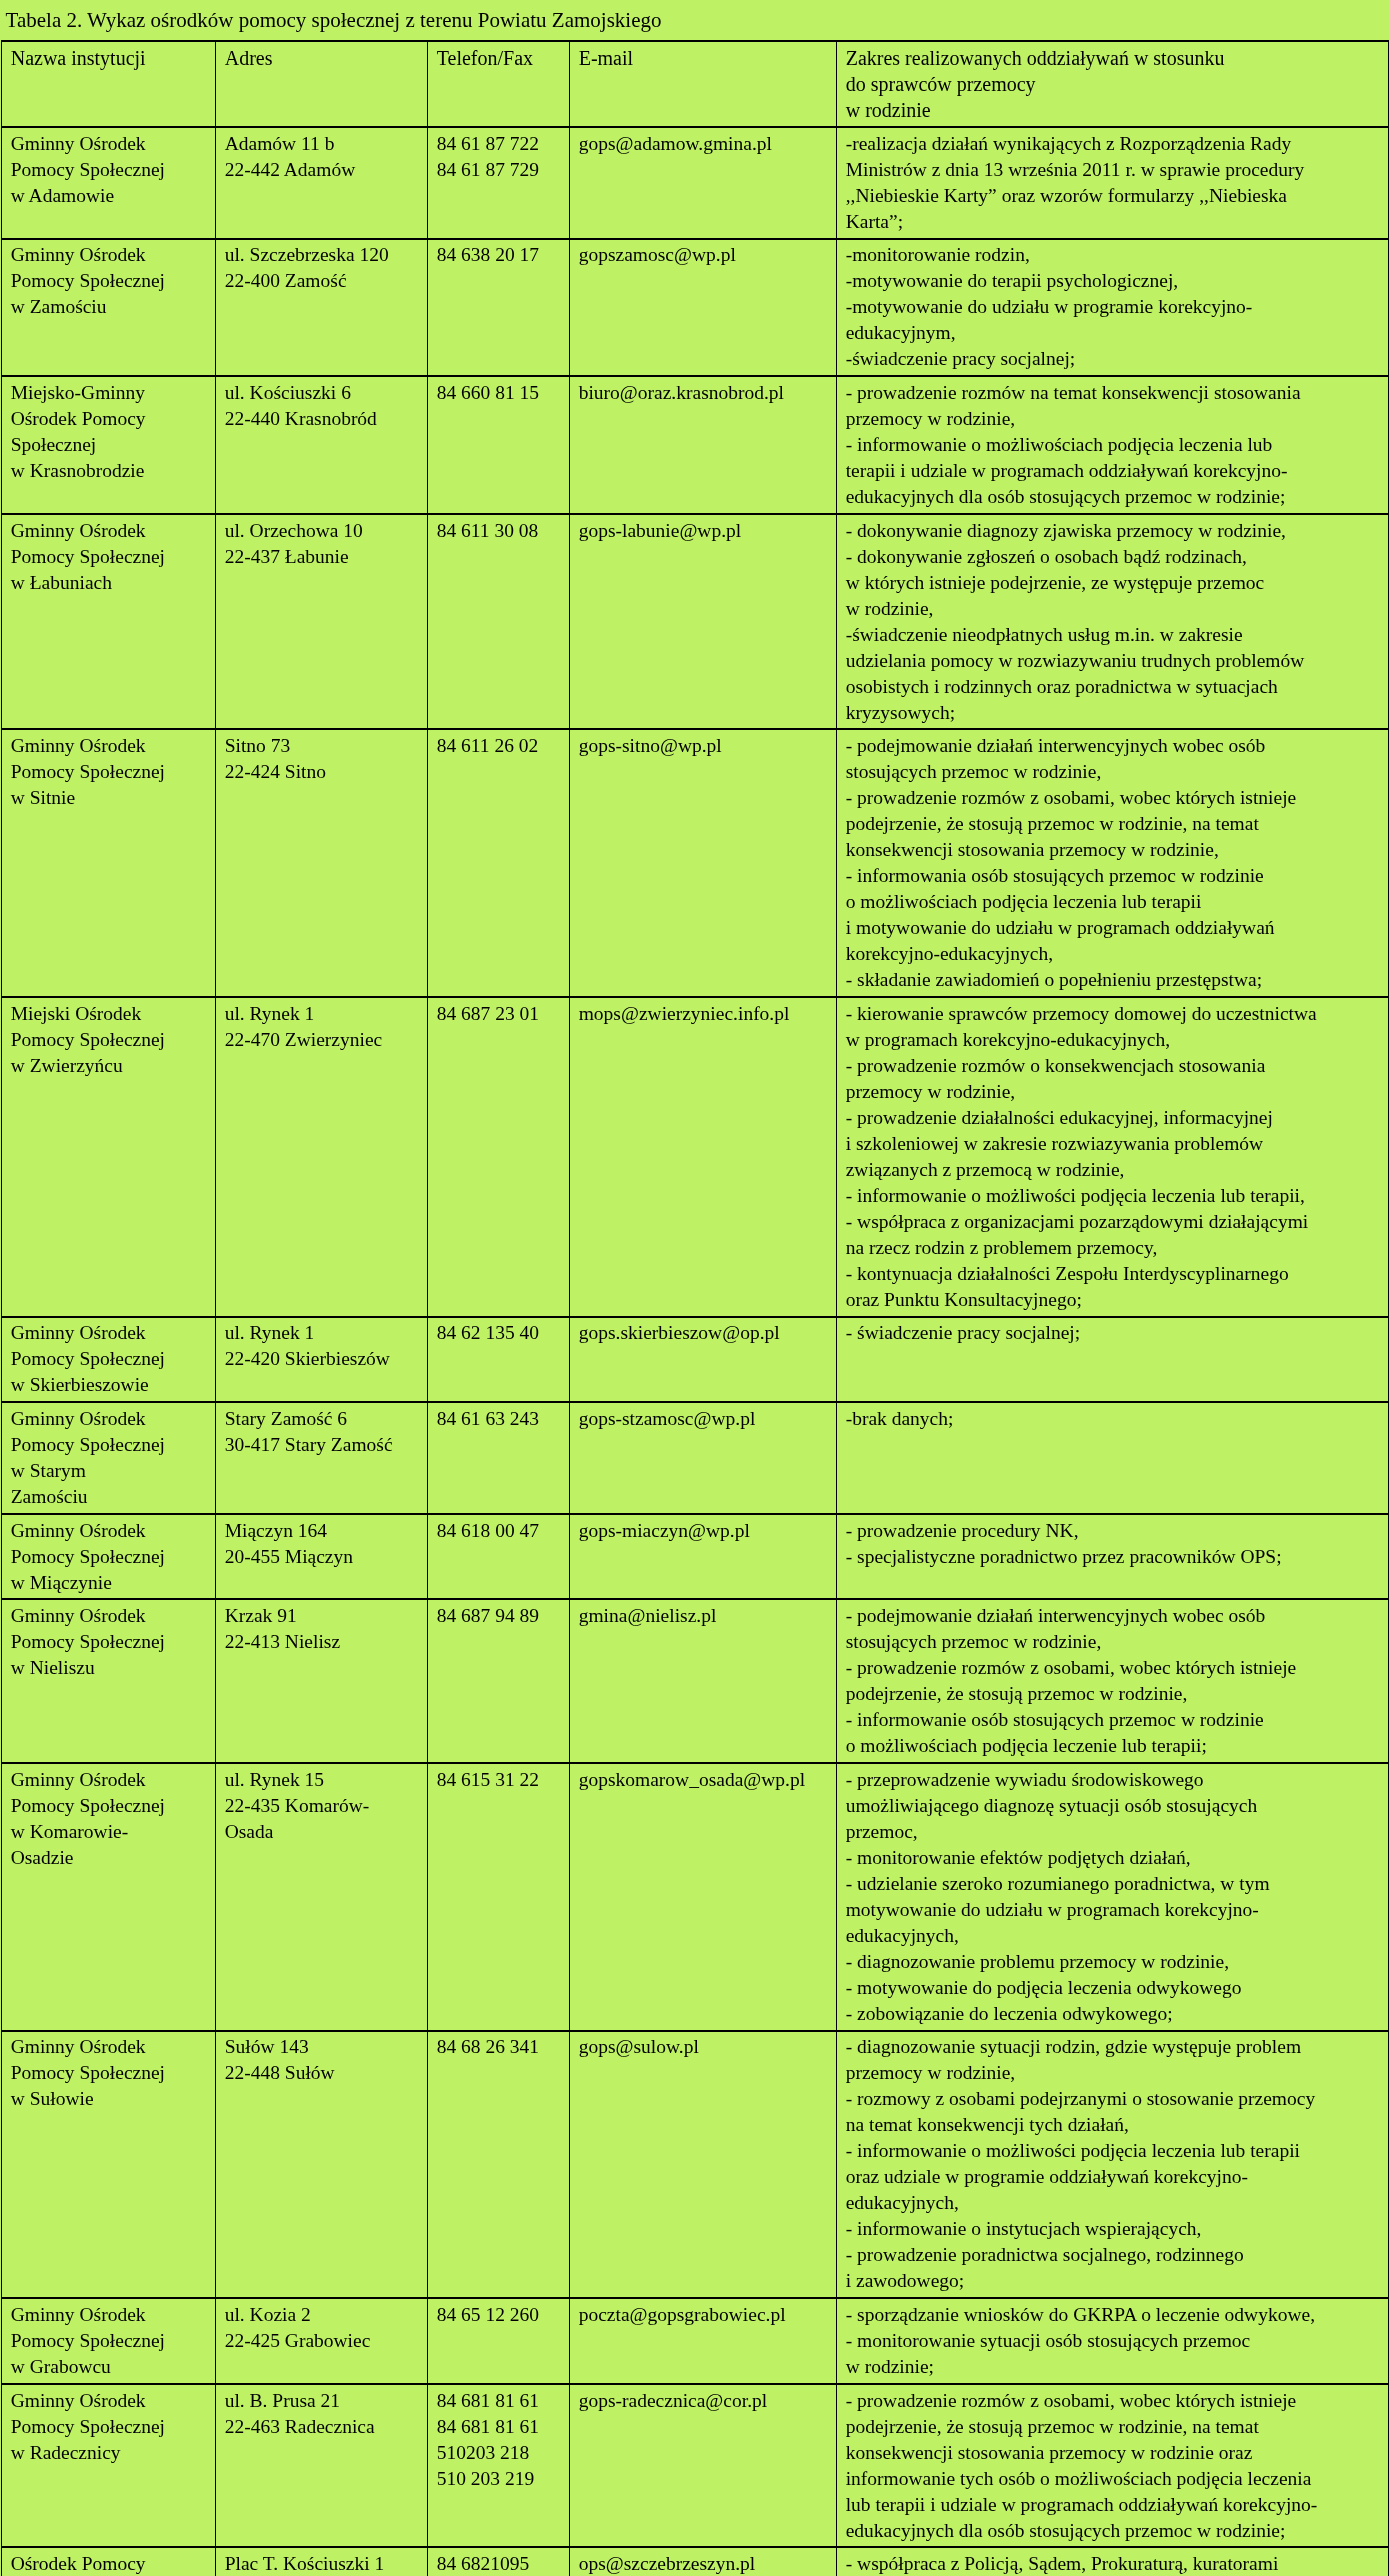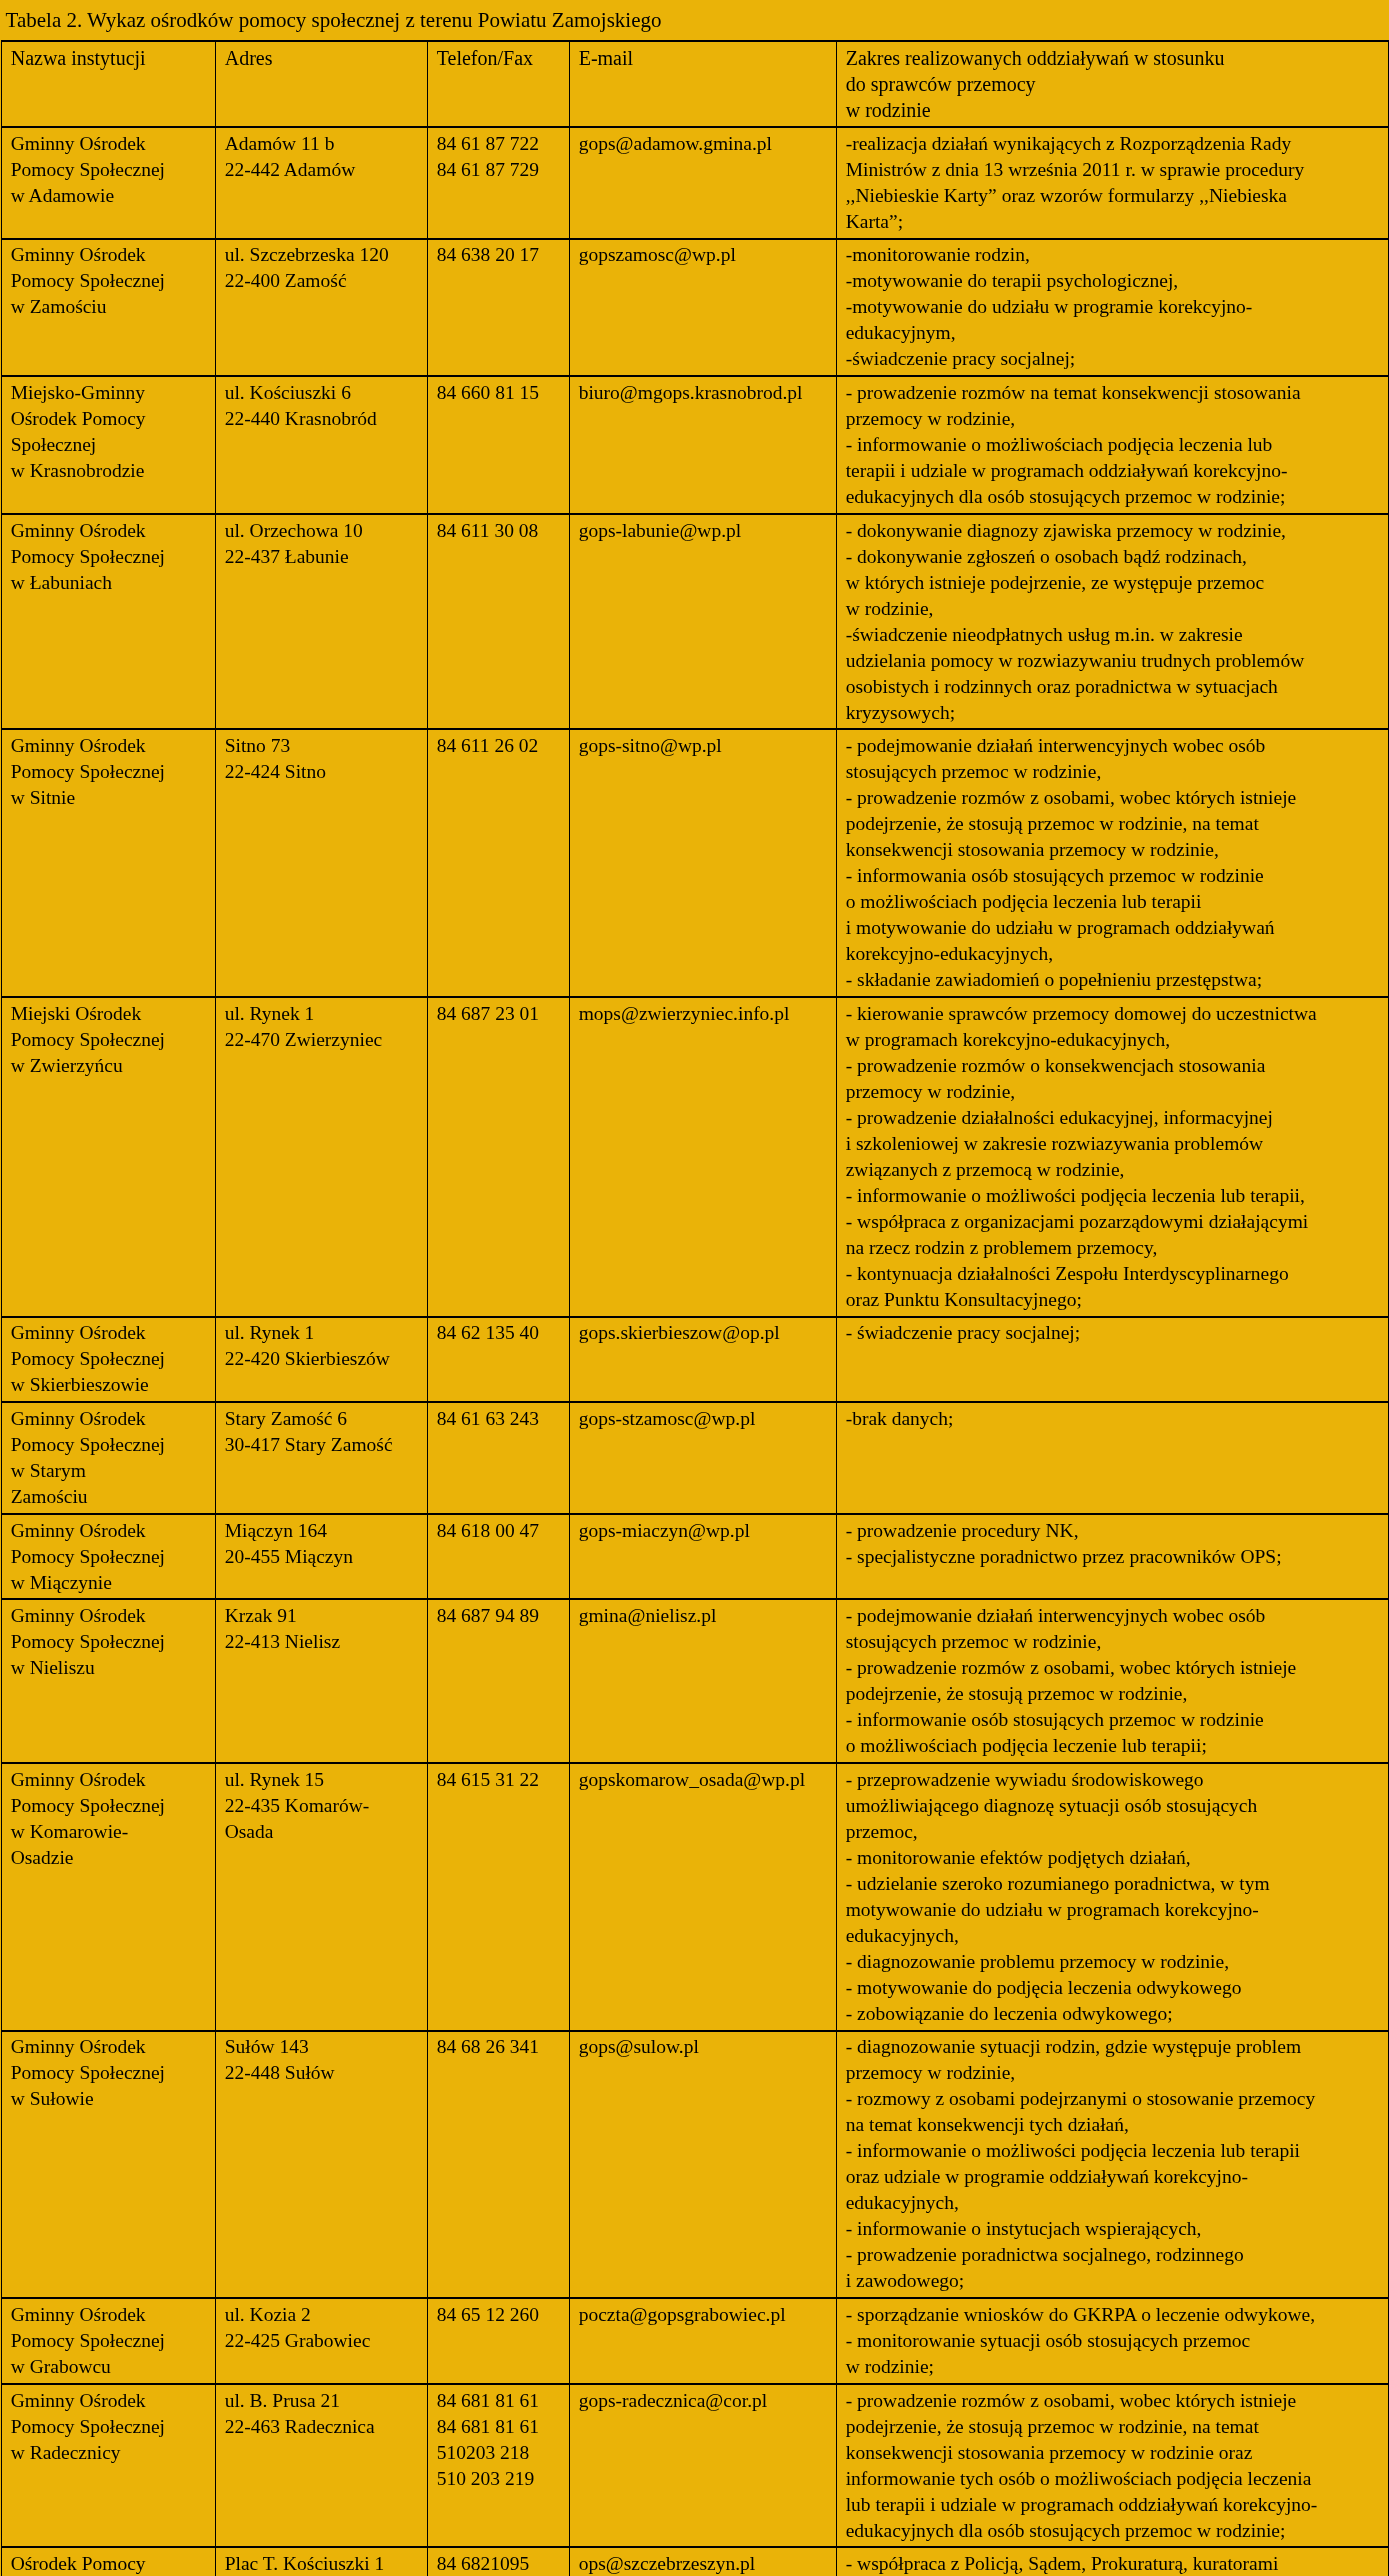--- a/index.html
+++ b/index.html
@@ -5,21 +5,21 @@
   html, body {
     margin: 0;
     padding: 0;
     background: #ffffff;
     color: #000000;
     font-family: "Liberation Serif", "DejaVu Serif", serif;
   }
   .page {
     width: 1390px;
     height: 2576px;
-    background: #eab308;
+    background: #bef264;
     box-sizing: border-box;
     overflow: hidden;
   }
   .doc-title {
     font-size: 21px;
     font-weight: normal;
     margin: 0;
     padding: 7px 0 0 5.6px;
     line-height: 26.4px;
     white-space: pre-line;
@@ -128,21 +128,21 @@
 -świadczenie pracy socjalnej;</td>
   </tr>
         <tr>
     <td>Miejsko-Gminny
 Ośrodek Pomocy
 Społecznej
 w Krasnobrodzie</td>
     <td>ul. Kościuszki 6
 22-440 Krasnobród</td>
     <td>84 660 81 15</td>
-    <td>biuro@mgops.krasnobrod.pl</td>
+    <td>biuro@oraz.krasnobrod.pl</td>
     <td>- prowadzenie rozmów na temat konsekwencji stosowania
 przemocy w rodzinie,
 - informowanie o możliwościach podjęcia leczenia lub
 terapii i udziale w programach oddziaływań korekcyjno-
 edukacyjnych dla osób stosujących przemoc w rodzinie;</td>
   </tr>
         <tr>
     <td>Gminny Ośrodek
 Pomocy Społecznej
 w Łabuniach</td>

